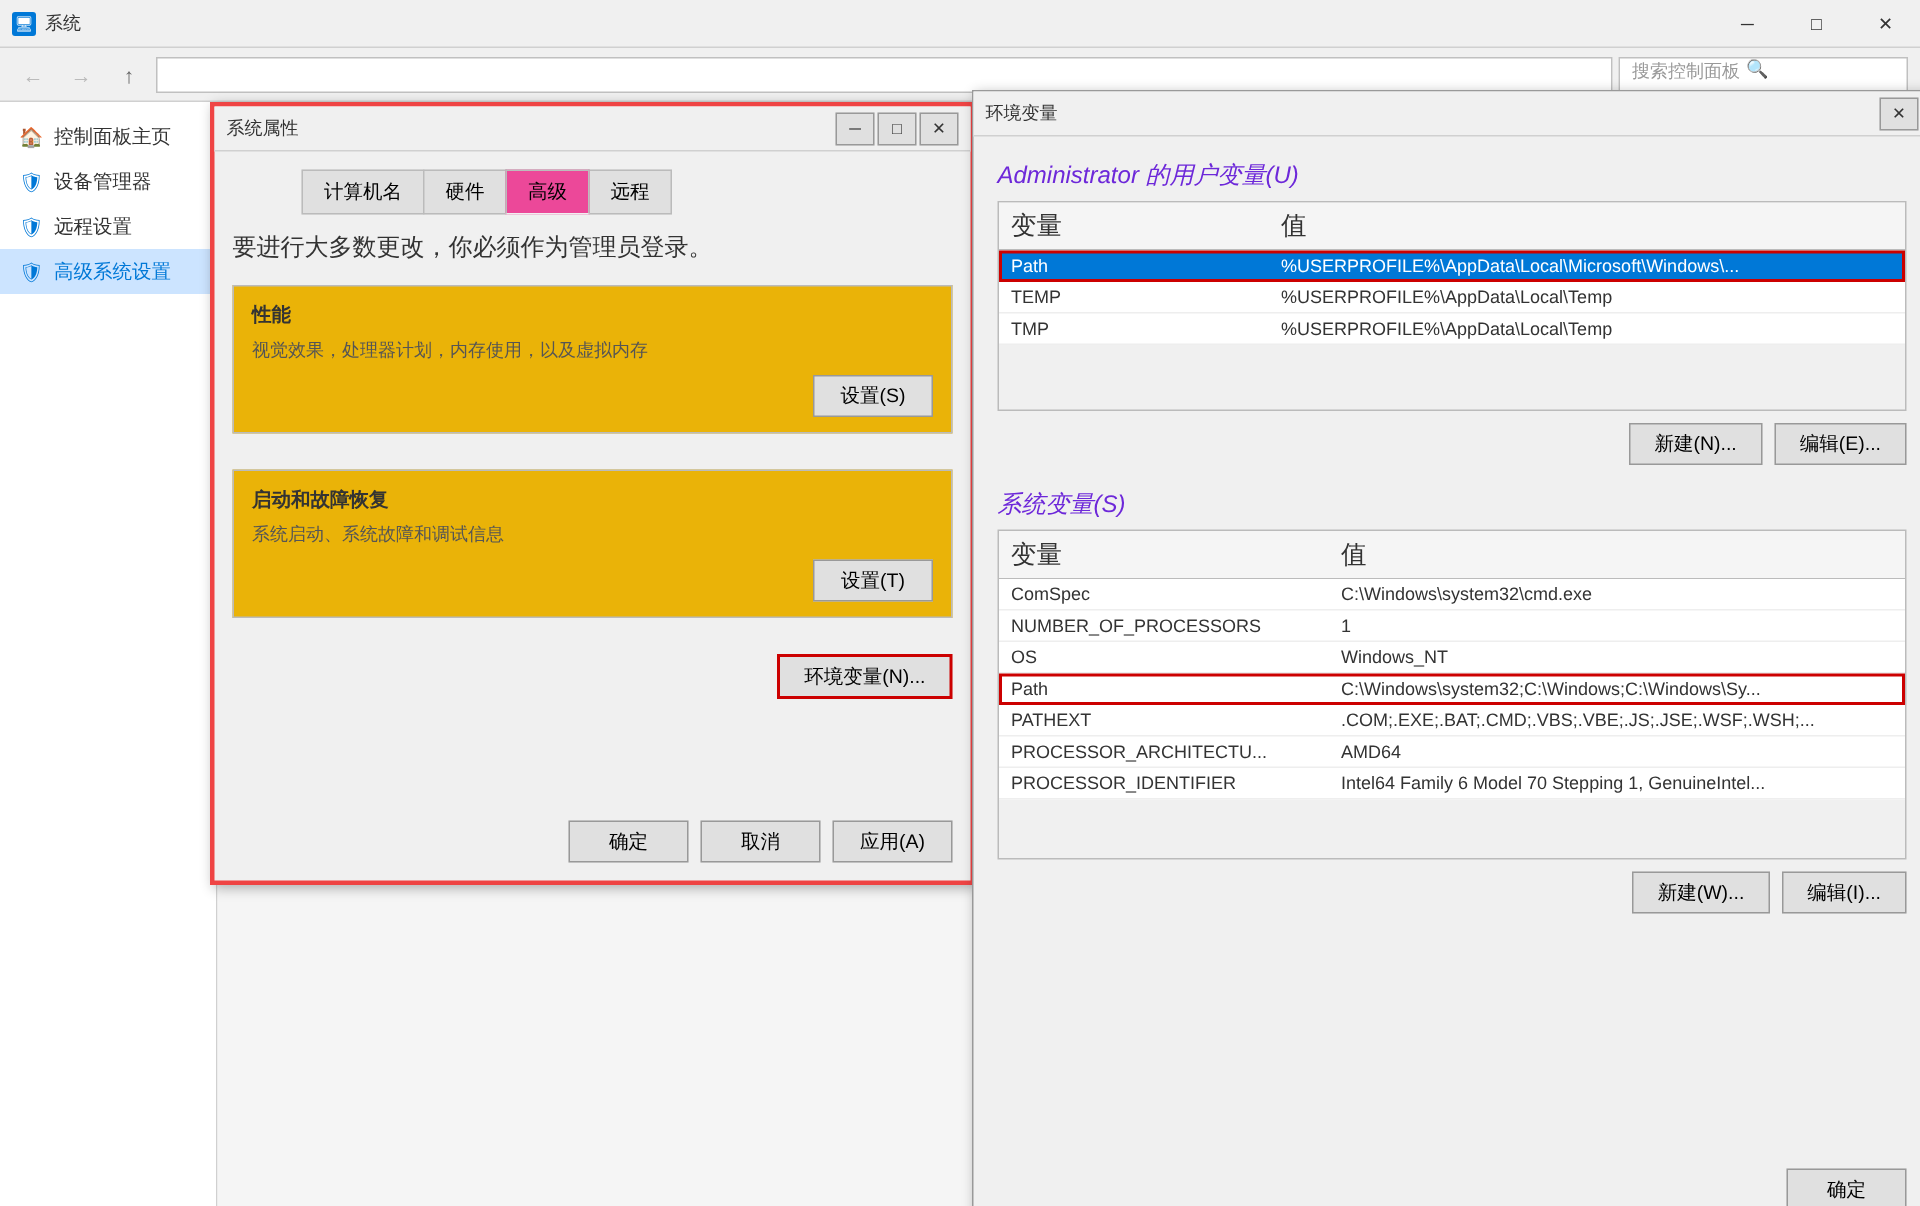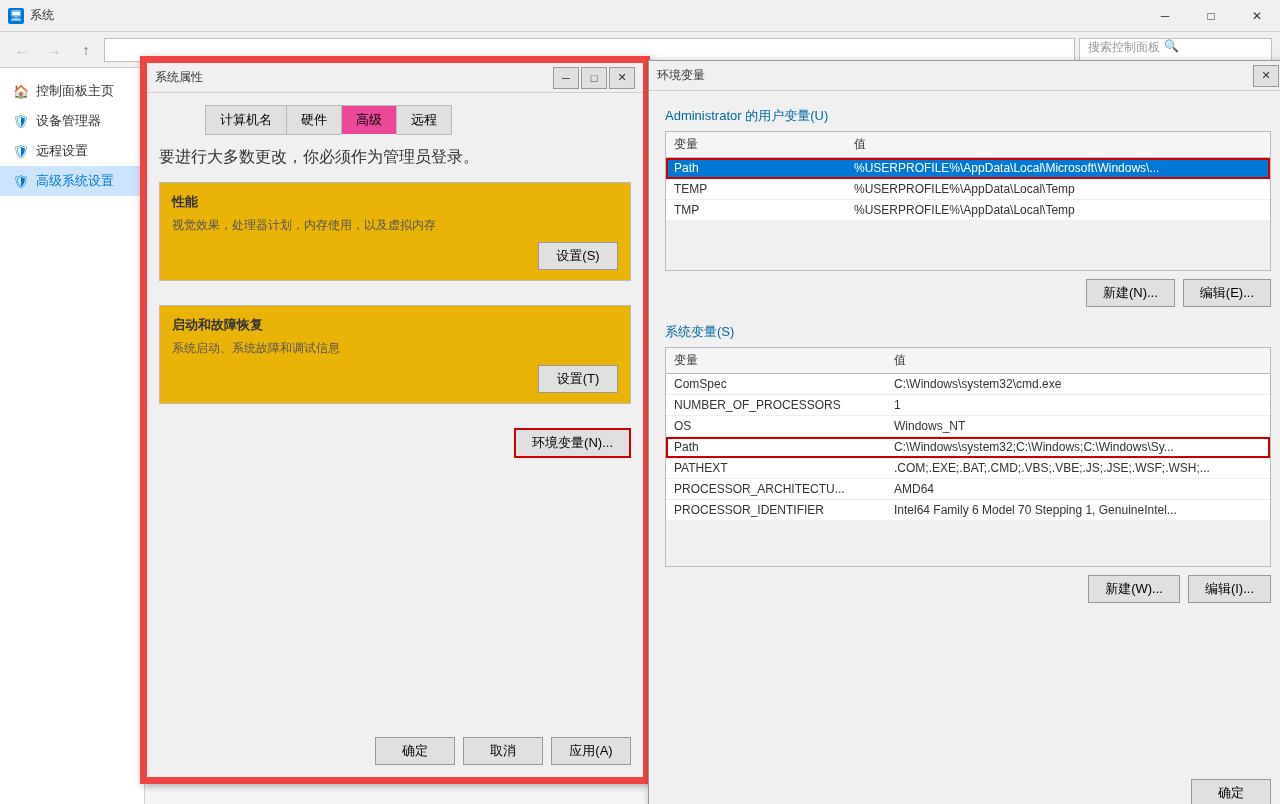--- a/index.html
+++ b/index.html
@@ -130,25 +130,25 @@
       height: 18px;
       display: flex;
       align-items: center;
       justify-content: center;
     }
 
     
     .dialog-sysprop {
       position: absolute;
       left: 140px;
-      top: 56px;
+      top: 68px;
       width: 510px;
-      height: 728px;
+      height: 522px;
       background: #f0f0f0;
-      border: 7px solid #ef4444;
+      border: 3px solid #ef4444;
       box-shadow: 2px 2px 8px rgba(0,0,0,0.3);
       z-index: 10;
     }
     .dialog-titlebar {
       background: #f0f0f0;
       height: 30px;
       display: flex;
       align-items: center;
       padding: 0 8px;
       border-bottom: 1px solid #d0d0d0;
@@ -253,41 +253,42 @@
     }
     .dialog-env .dialog-content {
       padding: 16px;
     }
 
     
     .env-table-section {
       margin-bottom: 16px;
     }
     .env-table-title {
-      font-size: 13px;
+      font-size: 16px;
       margin-bottom: 6px;
-      color: #0369a1;
+      color: #6d28d9;
+      font-style: italic;
     }
 
     .table-container {
       height: 155px;
       overflow-y: auto;
       border: 1px solid #bbb;
     }
     .env-table-inner {
       width: 100%;
       border-collapse: collapse;
       background: white;
     }
     .env-table-inner th {
       background: #f5f5f5;
       border-bottom: 1px solid #bbb;
       padding: 4px 8px;
       text-align: left;
-      font-size: 12px;
+      font-size: 17px;
       font-weight: normal;
       color: #333;
       position: sticky;
       top: 0;
     }
     .env-table-inner td {
       border-bottom: 1px solid #eee;
       padding: 3px 8px;
       font-size: 12px;
       color: #333;

